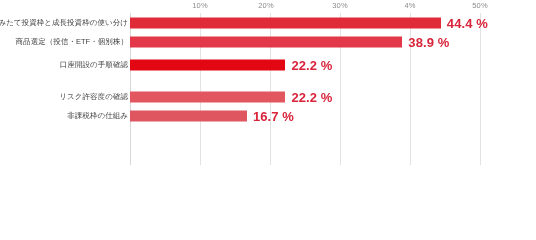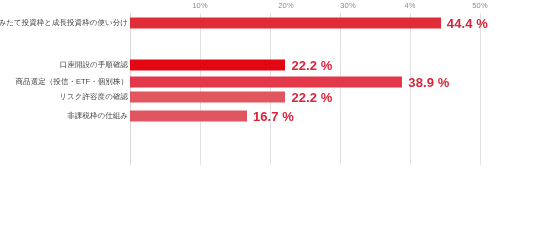--- a/index.html
+++ b/index.html
@@ -101,42 +101,42 @@
     letter-spacing: 0.1px;
   }
 </style>
 </head>
 <body>
 
 <div id="chart-root">
 
   <div class="xaxis-labels">
       <div class="xtick-label" style="left: 200px;">10%</div>
-      <div class="xtick-label" style="left: 286px;">20%</div>
-      <div class="xtick-label" style="left: 340px; margin-left: 8px;">30%</div>
+      <div class="xtick-label" style="left: 266px;">20%</div>
+      <div class="xtick-label" style="left: 340px;">30%</div>
       <div class="xtick-label" style="left: 410px;">4%</div>
       <div class="xtick-label" style="left: 480px;">50%</div>
     </div>
 
   <div class="gridlines">
       <div class="axis-line" style="left: 130px;"></div>
       <div class="gridline" style="left: 200px;"></div>
       <div class="gridline" style="left: 270px;"></div>
       <div class="gridline" style="left: 340px;"></div>
       <div class="gridline" style="left: 410px;"></div>
       <div class="gridline" style="left: 480px;"></div>
     </div>
 
   <div class="rows">
       <div class="bar-row" style="top: 1px;">
         <div class="cat-label">つみたて投資枠と成長投資枠の使い分け</div>
         <div class="bar" style="width: 310.8px; background: rgb(224, 43, 56);"></div>
         <div class="value-label" style="left: 446.8px;">44.4 %</div>
       </div>
-      <div class="bar-row" style="top: 19.5px; margin-top: 40px;">
+      <div class="bar-row" style="top: 19.5px;">
         <div class="cat-label">商品選定（投信・ETF・個別株）</div>
         <div class="bar" style="width: 272.3px; background: rgb(226, 56, 74);"></div>
         <div class="value-label" style="left: 408.3px;">38.9 %</div>
       </div>
       <div class="bar-row" style="top: 43px;">
         <div class="cat-label">口座開設の手順確認</div>
         <div class="bar" style="width: 155.4px; background: rgb(227, 6, 19);"></div>
         <div class="value-label" style="left: 291.4px;">22.2 %</div>
       </div>
       <div class="bar-row" style="top: 75px;">

